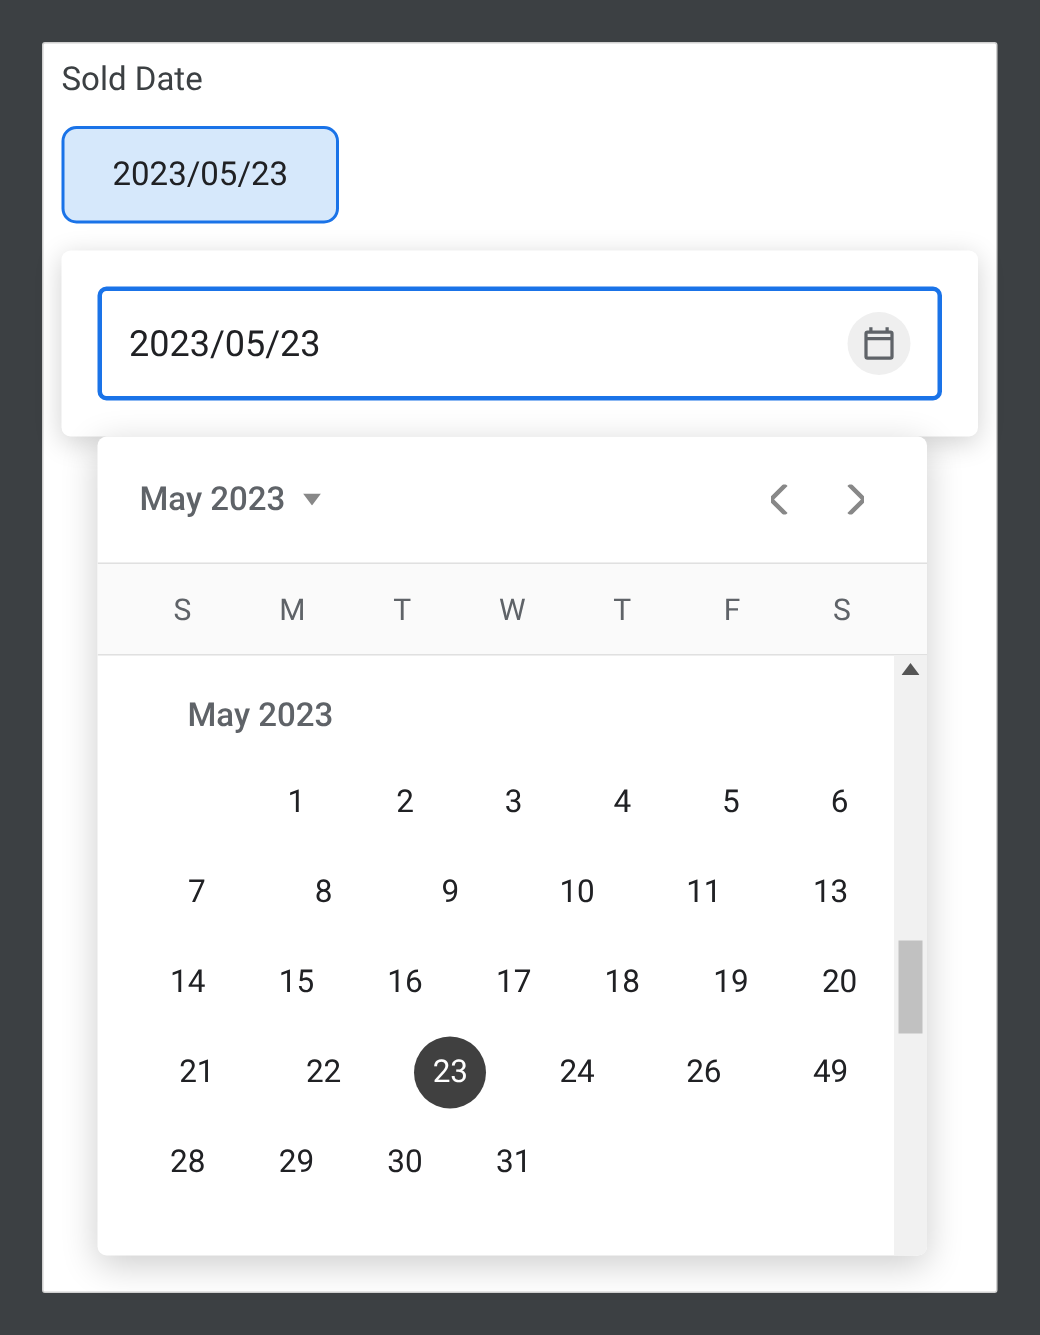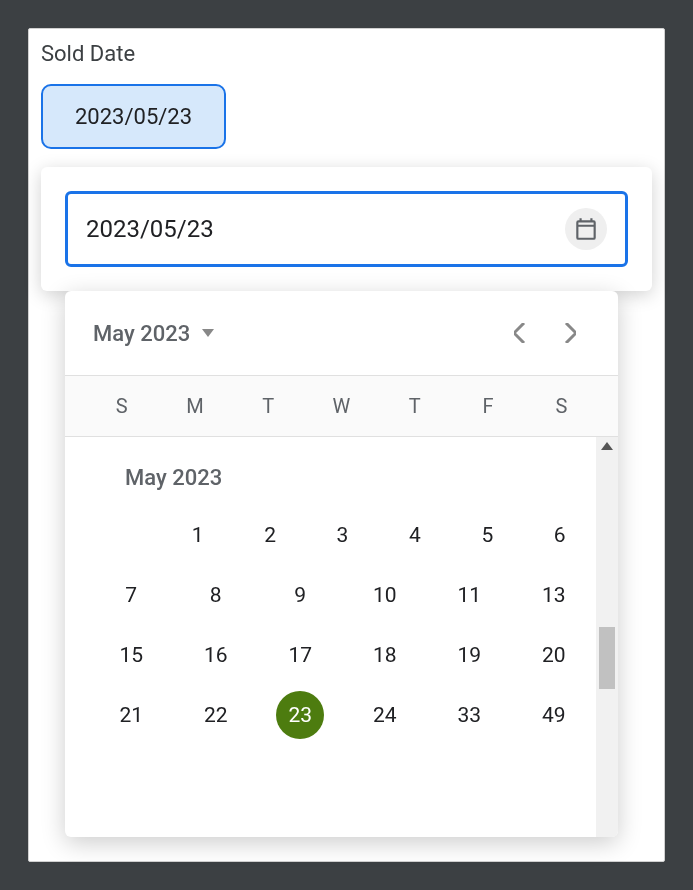--- a/index.html
+++ b/index.html
@@ -149,21 +149,21 @@
     }
     .day-cell-inner {
       width: 48px;
       height: 48px;
       display: flex;
       align-items: center;
       justify-content: center;
       border-radius: 50%;
     }
     .day-cell.selected .day-cell-inner {
-      background: #4d7c0f;
+      background: #404040;
       color: #fff;
     }
     .scrollbar-track {
       position: absolute;
       top: 0;
       right: 0;
       bottom: 0;
       width: 22px;
       background: #f1f1f1;
     }
@@ -274,20 +274,23 @@
             </div>
             <div class="day-cell">
               <div class="day-cell-inner">11</div>
             </div>
             <div class="day-cell">
               <div class="day-cell-inner">13</div>
             </div>
           </div>
           <div class="week-row">
             <div class="day-cell">
+              <div class="day-cell-inner">14</div>
+            </div>
+            <div class="day-cell">
               <div class="day-cell-inner">15</div>
             </div>
             <div class="day-cell">
               <div class="day-cell-inner">16</div>
             </div>
             <div class="day-cell">
               <div class="day-cell-inner">17</div>
             </div>
             <div class="day-cell">
               <div class="day-cell-inner">18</div>
@@ -306,25 +309,42 @@
             <div class="day-cell">
               <div class="day-cell-inner">22</div>
             </div>
             <div class="day-cell selected">
               <div class="day-cell-inner">23</div>
             </div>
             <div class="day-cell">
               <div class="day-cell-inner">24</div>
             </div>
             <div class="day-cell">
-              <div class="day-cell-inner">33</div>
+              <div class="day-cell-inner">26</div>
             </div>
             <div class="day-cell">
               <div class="day-cell-inner">49</div>
             </div>
+          </div>
+          <div class="week-row">
+            <div class="day-cell">
+              <div class="day-cell-inner">28</div>
+            </div>
+            <div class="day-cell">
+              <div class="day-cell-inner">29</div>
+            </div>
+            <div class="day-cell">
+              <div class="day-cell-inner">30</div>
+            </div>
+            <div class="day-cell">
+              <div class="day-cell-inner">31</div>
+            </div>
+            <div class="day-cell empty"></div>
+            <div class="day-cell empty"></div>
+            <div class="day-cell empty"></div>
           </div>
         </div>
 
       <div class="scrollbar-track">
         <div class="scroll-up">
           <svg width="12" height="8" viewBox="0 0 12 8">
               <path d="M0 8 L12 8 L6 0 Z" fill="#555"></path>
             </svg>
         </div>
         <div class="scroll-thumb"></div>

